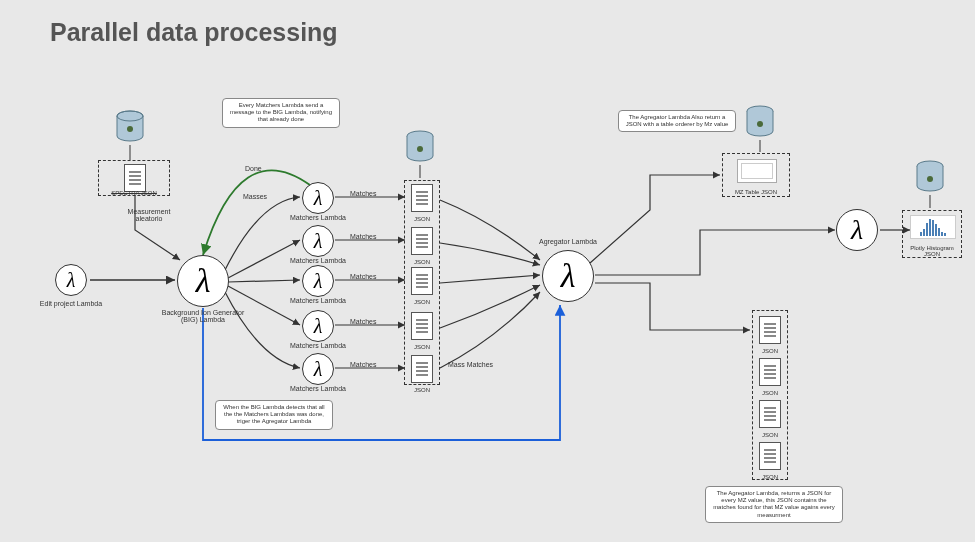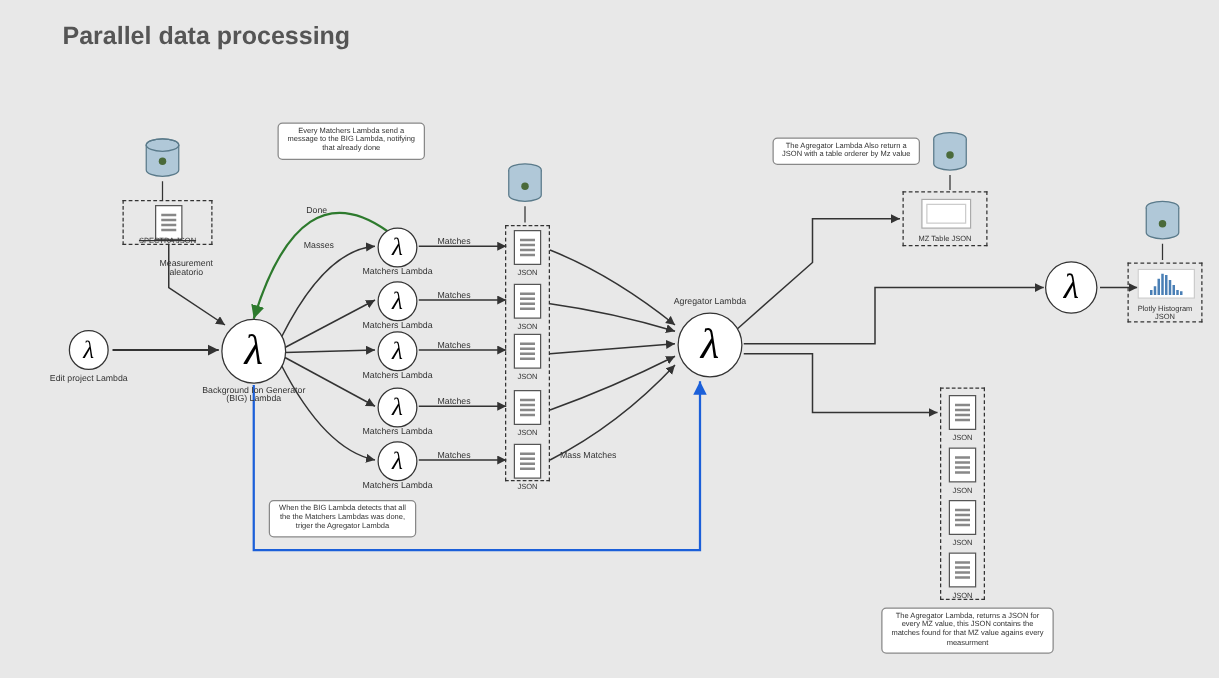--- a/index.html
+++ b/index.html
@@ -8,21 +8,21 @@
     font-family: Arial, Helvetica, sans-serif;
     width: 975px;
     height: 542px;
     position: relative;
     overflow: hidden;
   }
   .title {
     position: absolute;
     top: 18px;
     left: 50px;
-    font-size: 20px;
+    font-size: 25px;
     font-weight: bold;
     color: #555;
   }
   .node {
     position: absolute;
     text-align: center;
   }
   .lambda {
     border: 1.5px solid #333;
     border-radius: 50%;

